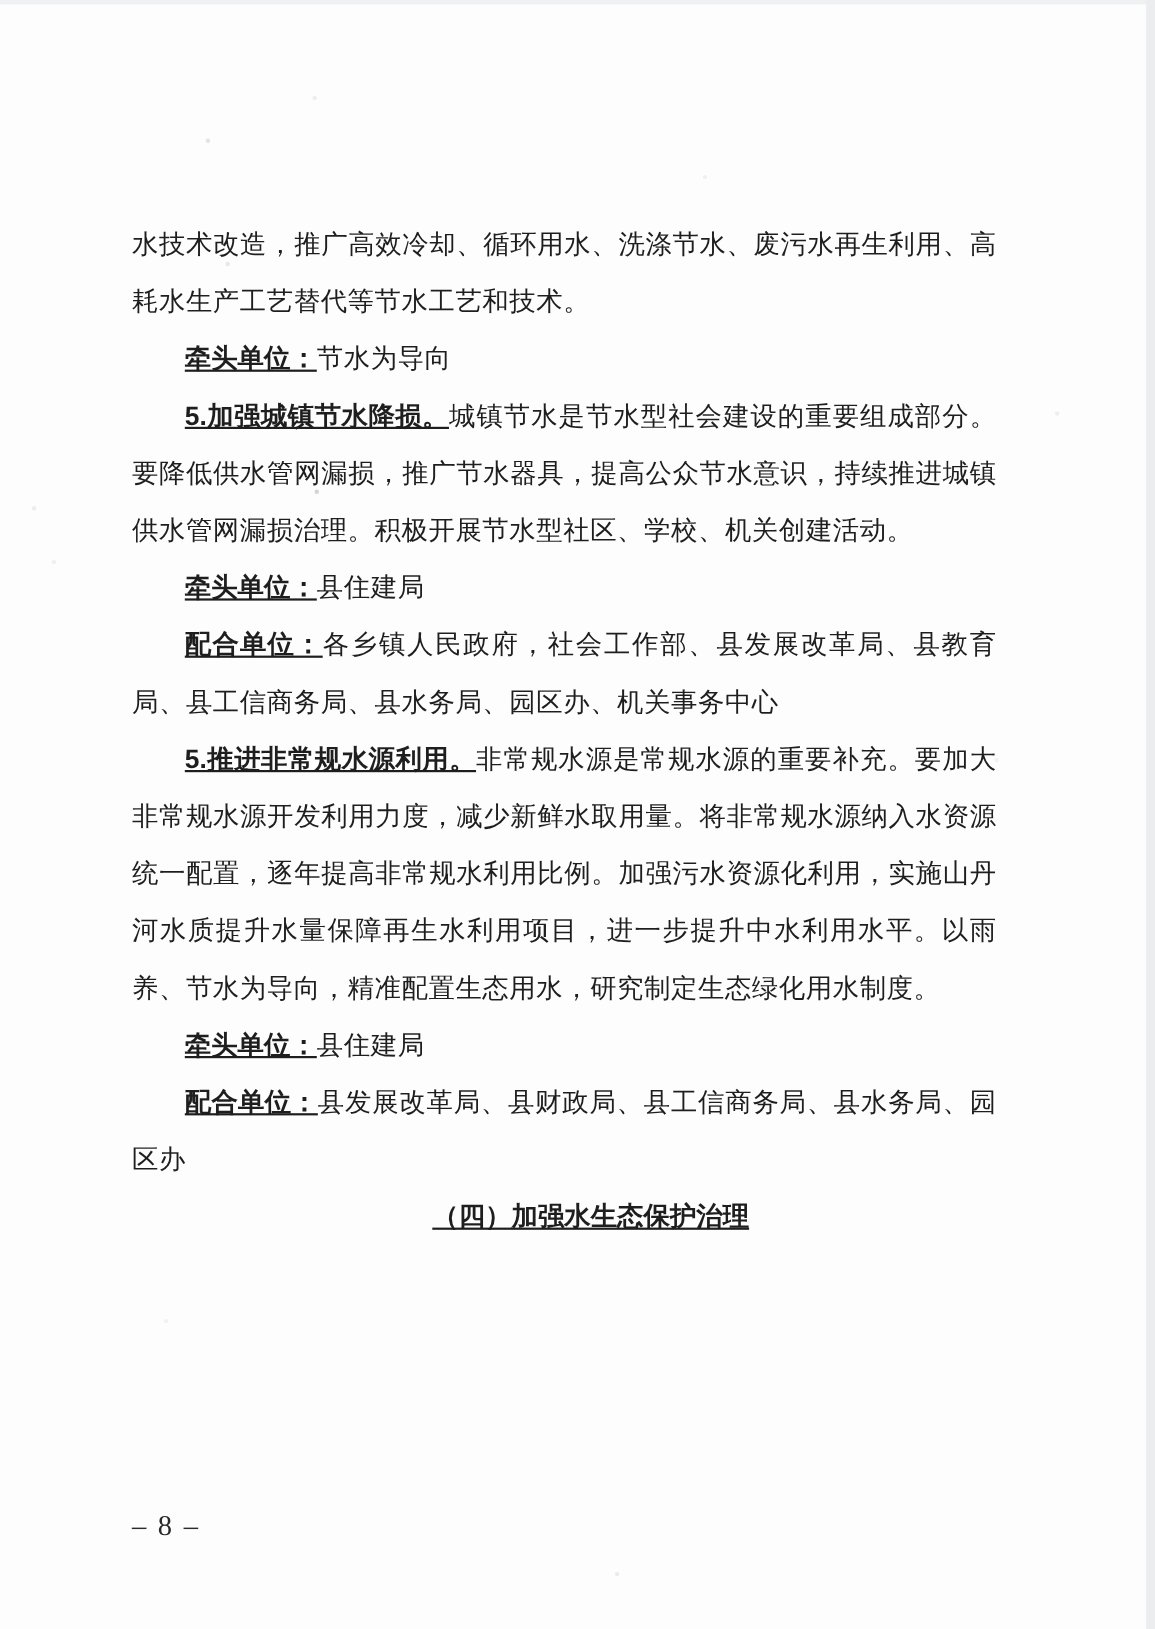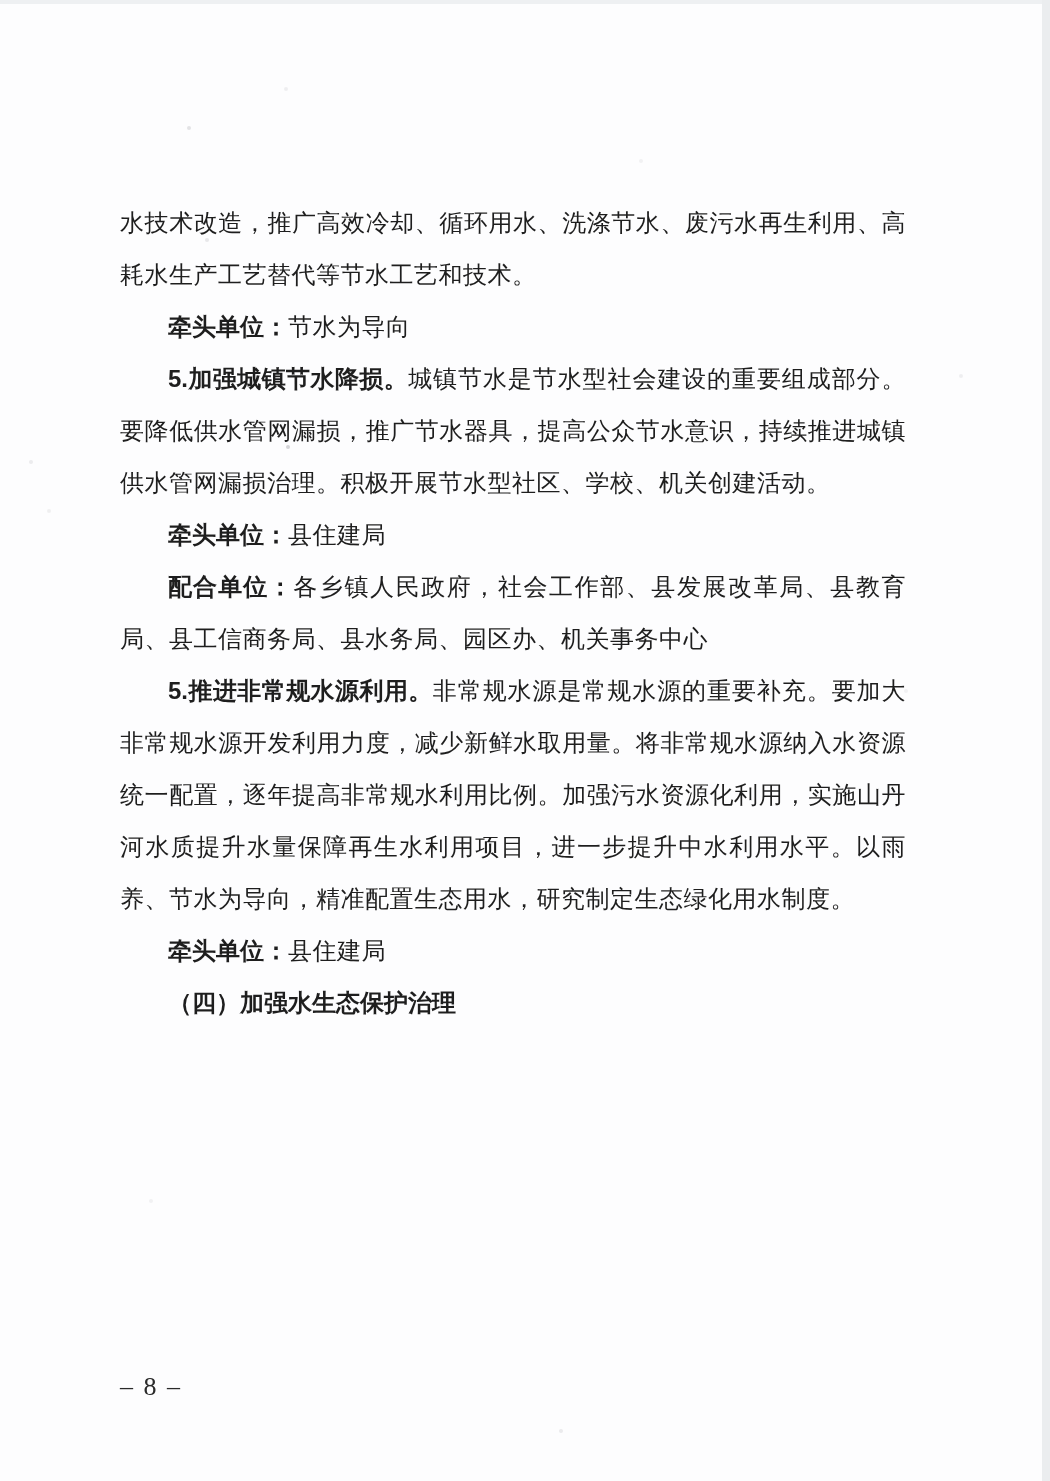--- a/index.html
+++ b/index.html
@@ -65,25 +65,26 @@
     letter-spacing: 0.5px;
   }
   .para.continuation { text-indent: 0; }
   .para.labeled,
   .para.numbered,
   .para.section-heading { text-indent: 2em; }
   .para .lead {
     font-weight: bold;
     font-family: "Liberation Sans", "DejaVu Sans", sans-serif;
     letter-spacing: 0;
+    text-decoration: underline;
   }
   .para.section-heading {
     font-weight: bold;
     font-family: "Liberation Sans", "DejaVu Sans", sans-serif;
-    text-align: left;
+    text-align: center;
   }
   .page-number {
     position: absolute;
     left: 120px;
     top: 1372px;
     font-size: 26px;
     letter-spacing: 2px;
     color: #2a2a2a;
   }
 </style>
@@ -95,16 +96,17 @@
 <div class="speckles"></div>
 
 <main class="content" id="paragraphs">
     <p class="para continuation"><span class="rest">水技术改造，推广高效冷却、循环用水、洗涤节水、废污水再生利用、高耗水生产工艺替代等节水工艺和技术。</span></p>
     <p class="para labeled"><b class="lead">牵头单位：</b><span class="rest">节水为导向</span></p>
     <p class="para numbered"><b class="lead">5.加强城镇节水降损。</b><span class="rest">城镇节水是节水型社会建设的重要组成部分。要降低供水管网漏损，推广节水器具，提高公众节水意识，持续推进城镇供水管网漏损治理。积极开展节水型社区、学校、机关创建活动。</span></p>
     <p class="para labeled"><b class="lead">牵头单位：</b><span class="rest">县住建局</span></p>
     <p class="para labeled"><b class="lead">配合单位：</b><span class="rest">各乡镇人民政府，社会工作部、县发展改革局、县教育局、县工信商务局、县水务局、园区办、机关事务中心</span></p>
     <p class="para numbered"><b class="lead">5.推进非常规水源利用。</b><span class="rest">非常规水源是常规水源的重要补充。要加大非常规水源开发利用力度，减少新鲜水取用量。将非常规水源纳入水资源统一配置，逐年提高非常规水利用比例。加强污水资源化利用，实施山丹河水质提升水量保障再生水利用项目，进一步提升中水利用水平。以雨养、节水为导向，精准配置生态用水，研究制定生态绿化用水制度。</span></p>
     <p class="para labeled"><b class="lead">牵头单位：</b><span class="rest">县住建局</span></p>
+    <p class="para labeled"><b class="lead">配合单位：</b><span class="rest">县发展改革局、县财政局、县工信商务局、县水务局、园区办</span></p>
     <p class="para section-heading"><b class="lead">（四）加强水生态保护治理</b></p>
   </main>
 
 <div class="page-number">– 8 –</div>
 
 </body></html>

